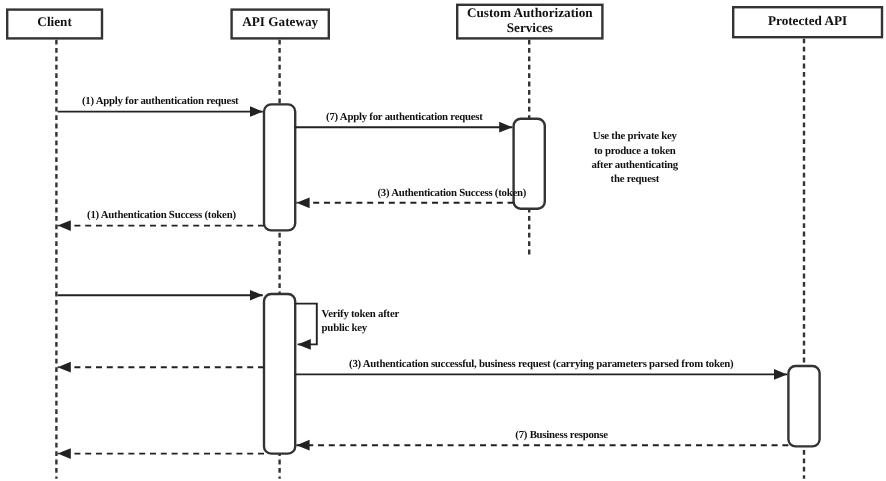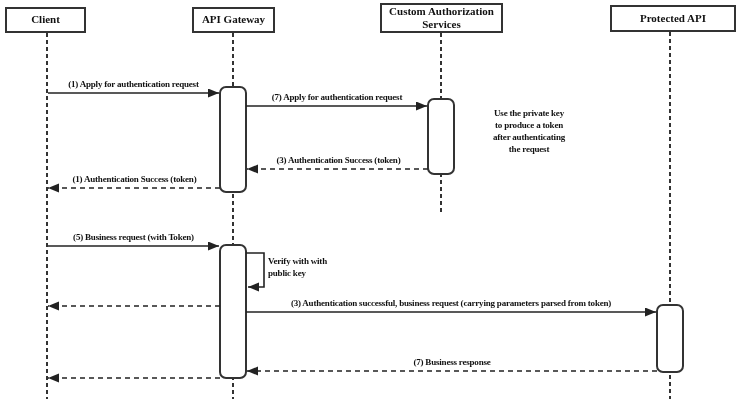--- a/index.html
+++ b/index.html
@@ -92,22 +92,21 @@
   </div>
   <div class="actor" style="left:192px; top:7px; width:83px; height:26px;">
     <span>API Gateway</span>
   </div>
   <div class="actor" style="left:610px; top:5px; width:126px; height:27px;">
     <span>Protected API</span>
   </div>
 
   <div class="msg-label" style="left:48px; top:79px; width:171px;">(1) Apply for authentication request</div>
   <div class="msg-label" style="left:246px; top:92px; width:182px;">(7) Apply for authentication request</div>
-  <div class="msg-label" style="left:248px; top:155px; width:181px;">(3) Authentication Success (token)</div>
+  <div class="msg-label" style="left:248px; top:155px; width:181px;padding-left:38px;">(3) Authentication Success (token)</div>
   <div class="msg-label" style="left:49px; top:174px; width:171px;">(1) Authentication Success (token)</div>
-  <div class="msg-label" style="left:48px; top:232px; width:171px;">(5) Business request (with Token)</div>
-  <div class="txt-block" style="left:268px; top:255px; width:70px;">Verify with with public key</div>
+  <div class="txt-block" style="left:268px; top:255px; width:70px;">Verify token after public key</div>
   <div class="msg-label" style="left:246px; top:298px; width:410px;">(3) Authentication successful, business request (carrying parameters parsed from token)</div>
-  <div class="msg-label" style="left:248px; top:357px; width:408px;">(7) Business response</div>
+  <div class="msg-label" style="left:248px; top:357px; width:408px;padding-left:16px;">(7) Business response</div>
 
   <div class="txt-block" style="left:490px; top:107px; width:78px;text-align:center;">Use the private key to produce a token after authenticating the request</div>
 
 </div>
 
 </body></html>

